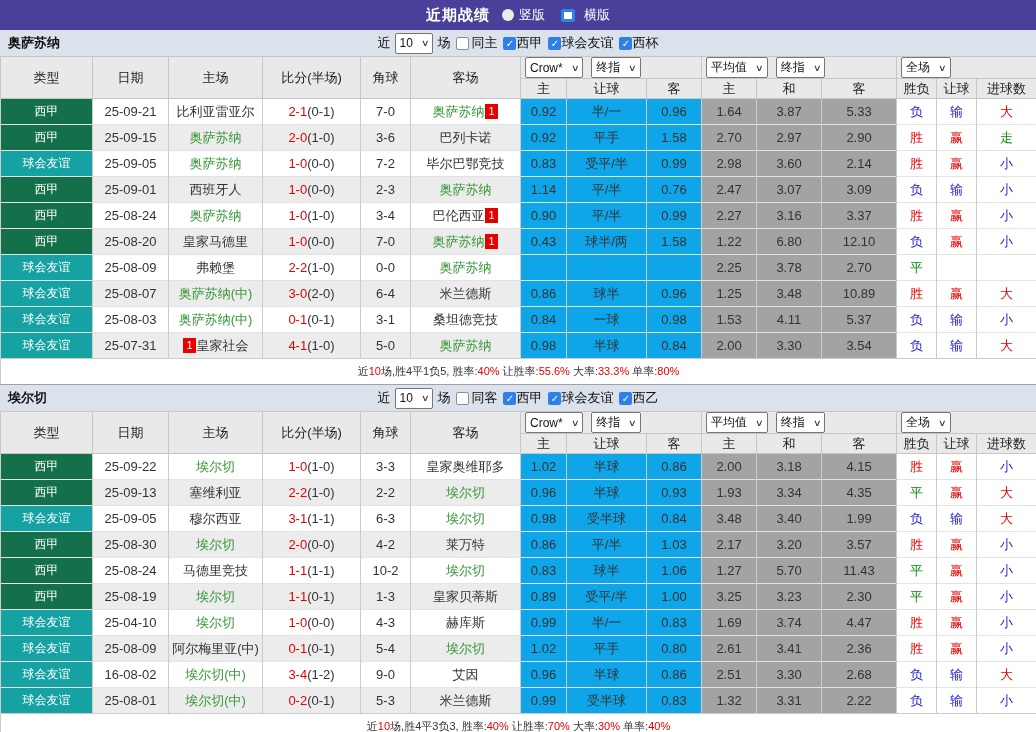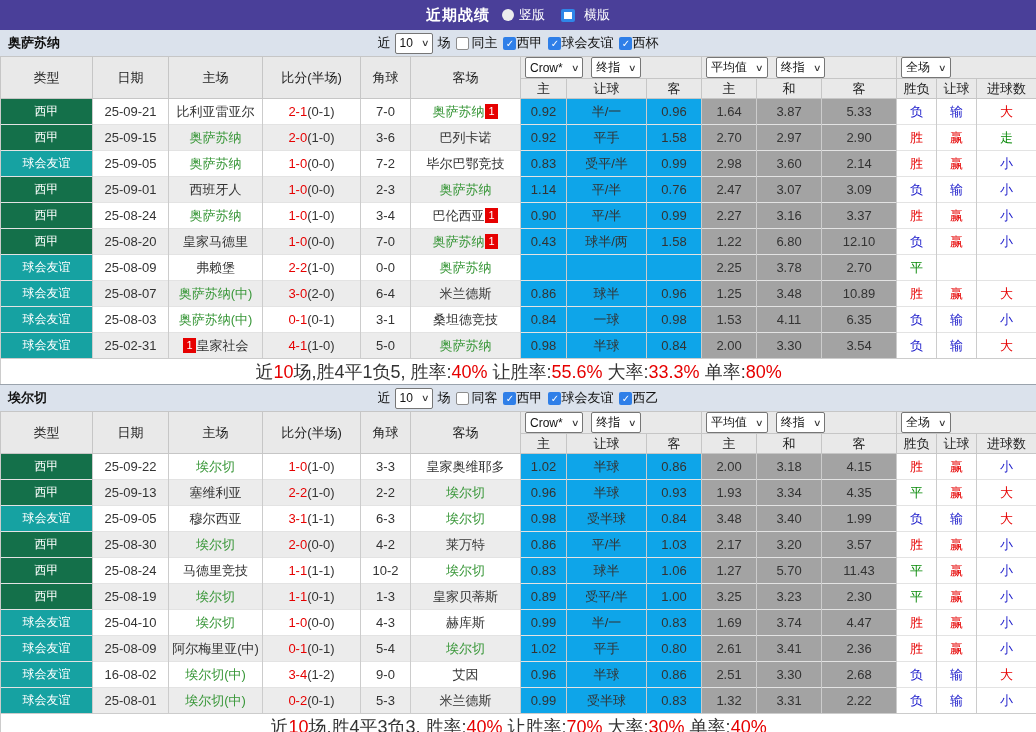--- a/index.html
+++ b/index.html
@@ -37,21 +37,21 @@
   .lg-green{background:var(--c-league_green,#14704a);}
   .lg-teal{background:var(--c-friendly_teal,#16a2a2);}
   td.cream{background:#0ea5e9;}
   td.blu{background:#a3a3a3;}
   td.res{background:#fff;}
   .c-red{color:var(--c-red,#e60000);}
   .c-blue{color:var(--c-blue,#2222cc);}
   .c-green{color:var(--c-green,#0a8a0a);}
   .tgreen{color:var(--c-team_green,#379637);}
   .badge{background:var(--c-red,#e60000);color:#fff;font-size:11px;line-height:15px;padding:0 3px;display:inline-block;vertical-align:1px;margin:0 1px;}
-  tr.summary td{background:#fff;border-left:1px solid #ccc;border-right:1px solid #ccc;border-top:1px solid #ccc;font-size:18px;height:25px;}
+  tr.summary td{background:#fff;border-left:1px solid #ccc;border-right:1px solid #ccc;border-top:1px solid #ccc;font-size:11px;height:25px;}
 </style>
 </head>
 <body>
 
 <div class="titlebar">
   <span class="t">近期战绩</span>
   <span class="radio-group">
     <span class="radio"></span>
     <span>竖版</span>
   </span>
@@ -294,28 +294,28 @@
           <td class="txt">25-08-03</td>
           <td class="txt"><span class="tgreen">奥萨苏纳(中)</span></td>
           <td class="txt"><span class="c-red">0-1</span><span>(0-1)</span></td>
           <td class="txt">3-1</td>
           <td class="txt"><span>桑坦德竞技</span></td>
           <td class="cream">0.84</td>
           <td class="cream">一球</td>
           <td class="cream">0.98</td>
           <td class="blu">1.53</td>
           <td class="blu">4.11</td>
-          <td class="blu">6.35</td>
+          <td class="blu">5.37</td>
           <td class="res c-blue">负</td>
           <td class="res c-blue">输</td>
           <td class="res c-blue">小</td>
         </tr>
         <tr>
           <td class="type lg-teal">球会友谊</td>
-          <td class="txt">25-02-31</td>
+          <td class="txt">25-07-31</td>
           <td class="txt"><span class="badge">1</span><span>皇家社会</span></td>
           <td class="txt"><span class="c-red">4-1</span><span>(1-0)</span></td>
           <td class="txt">5-0</td>
           <td class="txt"><span class="tgreen">奥萨苏纳</span></td>
           <td class="cream">0.98</td>
           <td class="cream">半球</td>
           <td class="cream">0.84</td>
           <td class="blu">2.00</td>
           <td class="blu">3.30</td>
           <td class="blu">3.54</td>

